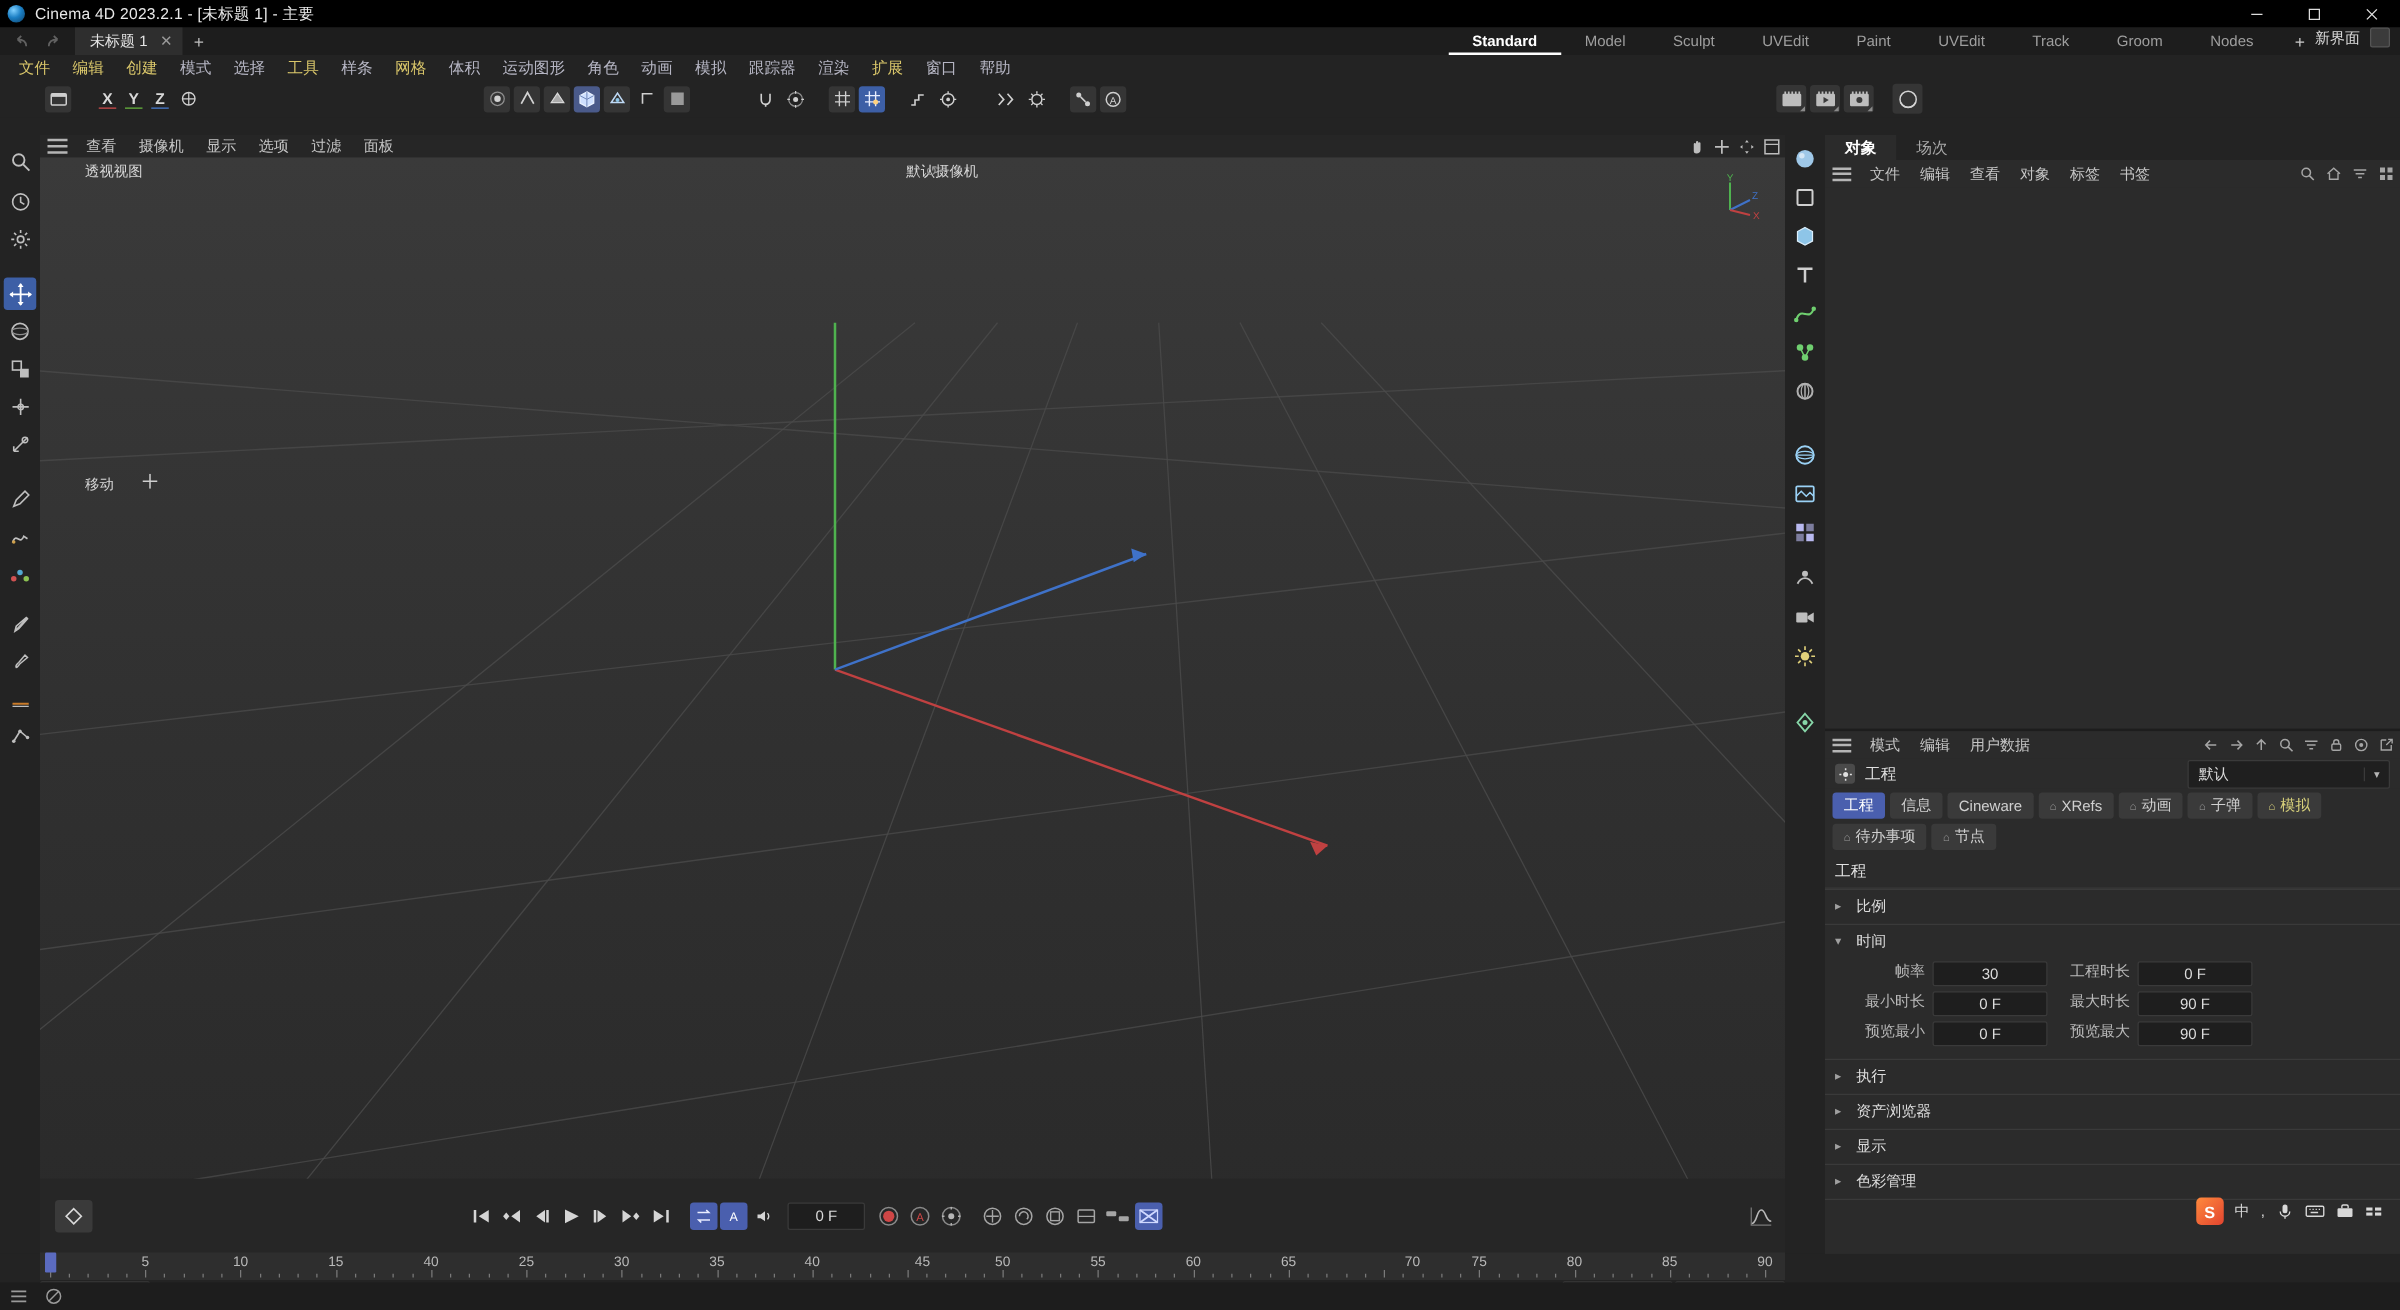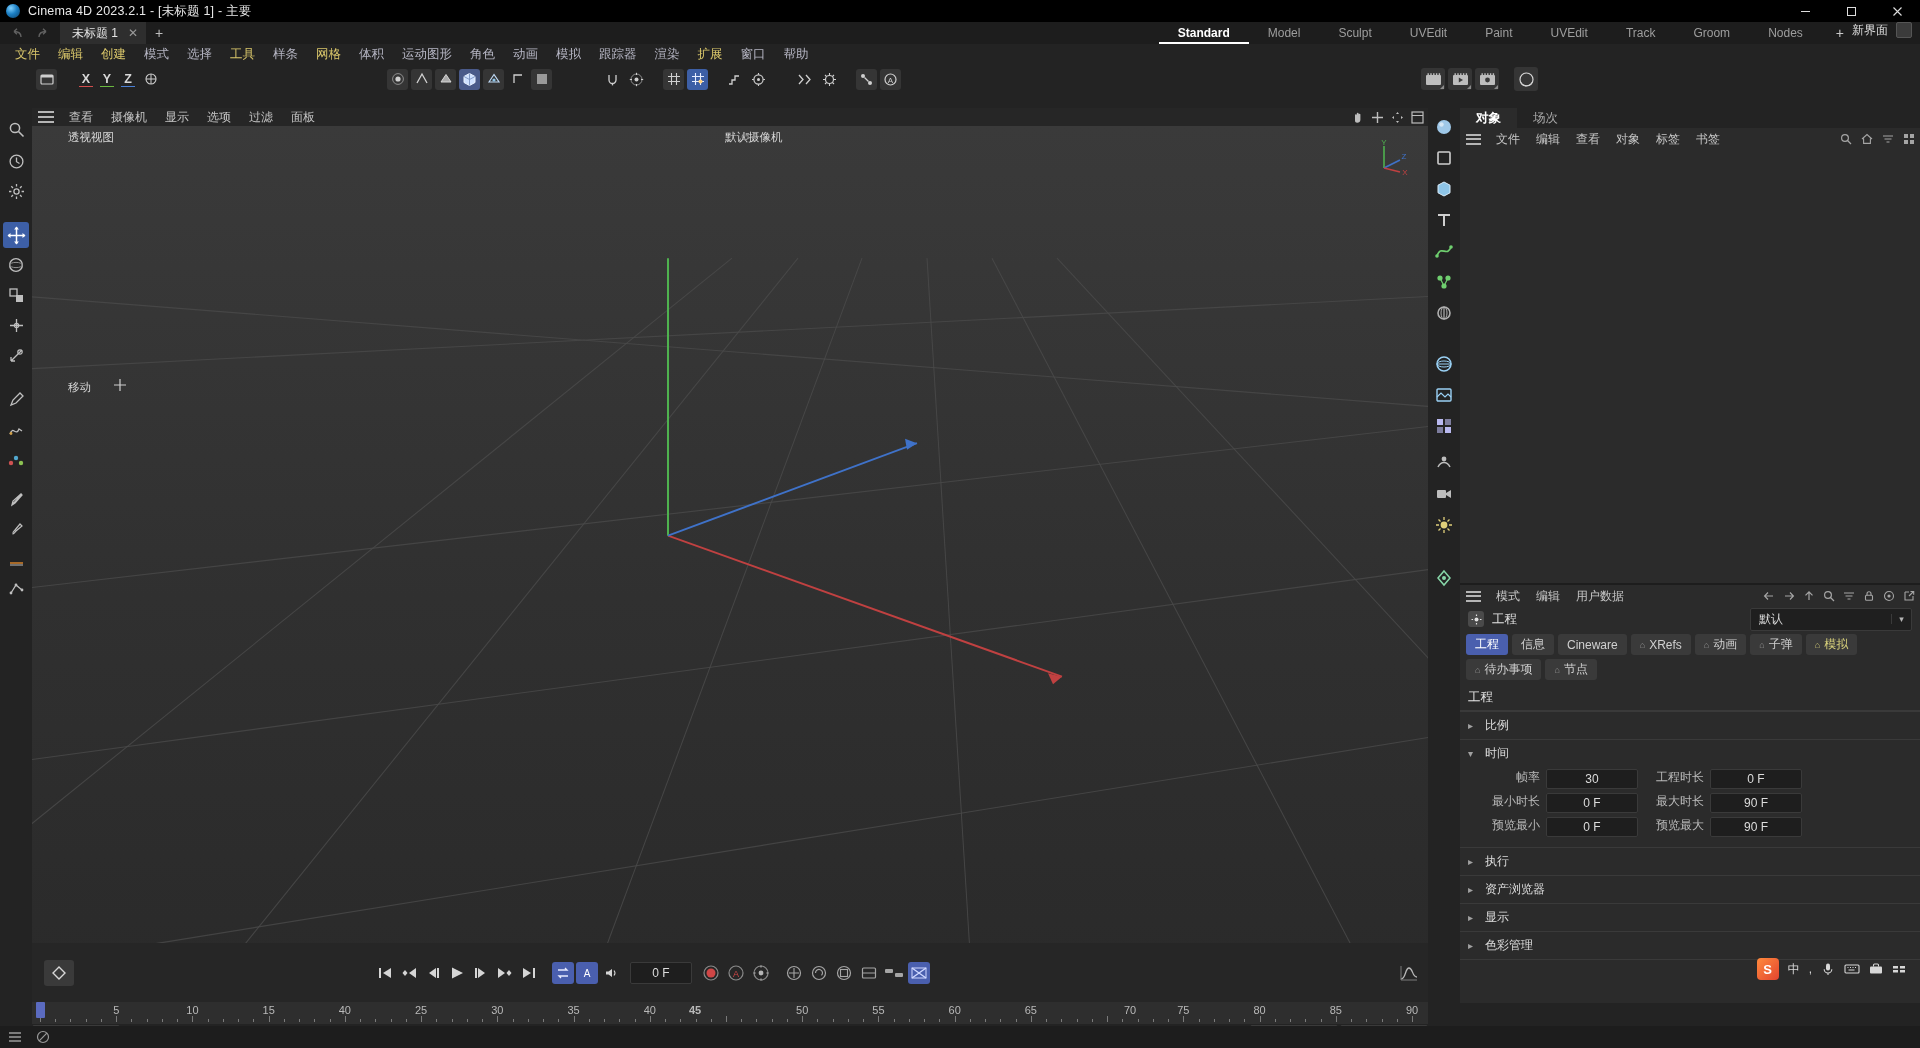--- a/index.html
+++ b/index.html
@@ -1045,21 +1045,21 @@
   <div class="ruler" id="ruler">
       <span class="rk" style="left: 8px;">0</span>
       <span class="rk" style="left: 84.2222px;">5</span>
       <span class="rk" style="left: 160.444px;">10</span>
       <span class="rk" style="left: 236.667px;">15</span>
       <span class="rk" style="left: 312.889px;">40</span>
       <span class="rk" style="left: 389.111px;">25</span>
       <span class="rk" style="left: 465.333px;">30</span>
       <span class="rk" style="left: 541.556px;">35</span>
       <span class="rk" style="left: 617.778px;">40</span>
-      <span class="rk" style="left: 663px; font-weight: bold;">45</span>
+      <span class="rk" style="left: 706px;">45</span>
       <span class="rk" style="left: 770.222px;">50</span>
       <span class="rk" style="left: 846.444px;">55</span>
       <span class="rk" style="left: 922.667px;">60</span>
       <span class="rk" style="left: 998.889px;">65</span>
       <span class="rk" style="left: 1098px;">70</span>
       <span class="rk" style="left: 1151.33px;">75</span>
       <span class="rk" style="left: 1227.56px;">80</span>
       <span class="rk" style="left: 1303.78px;">85</span>
       <span class="rk" style="left: 1380px;">90</span>
       <span class="tick" style="left: 8px; height: 6px;"></span>

